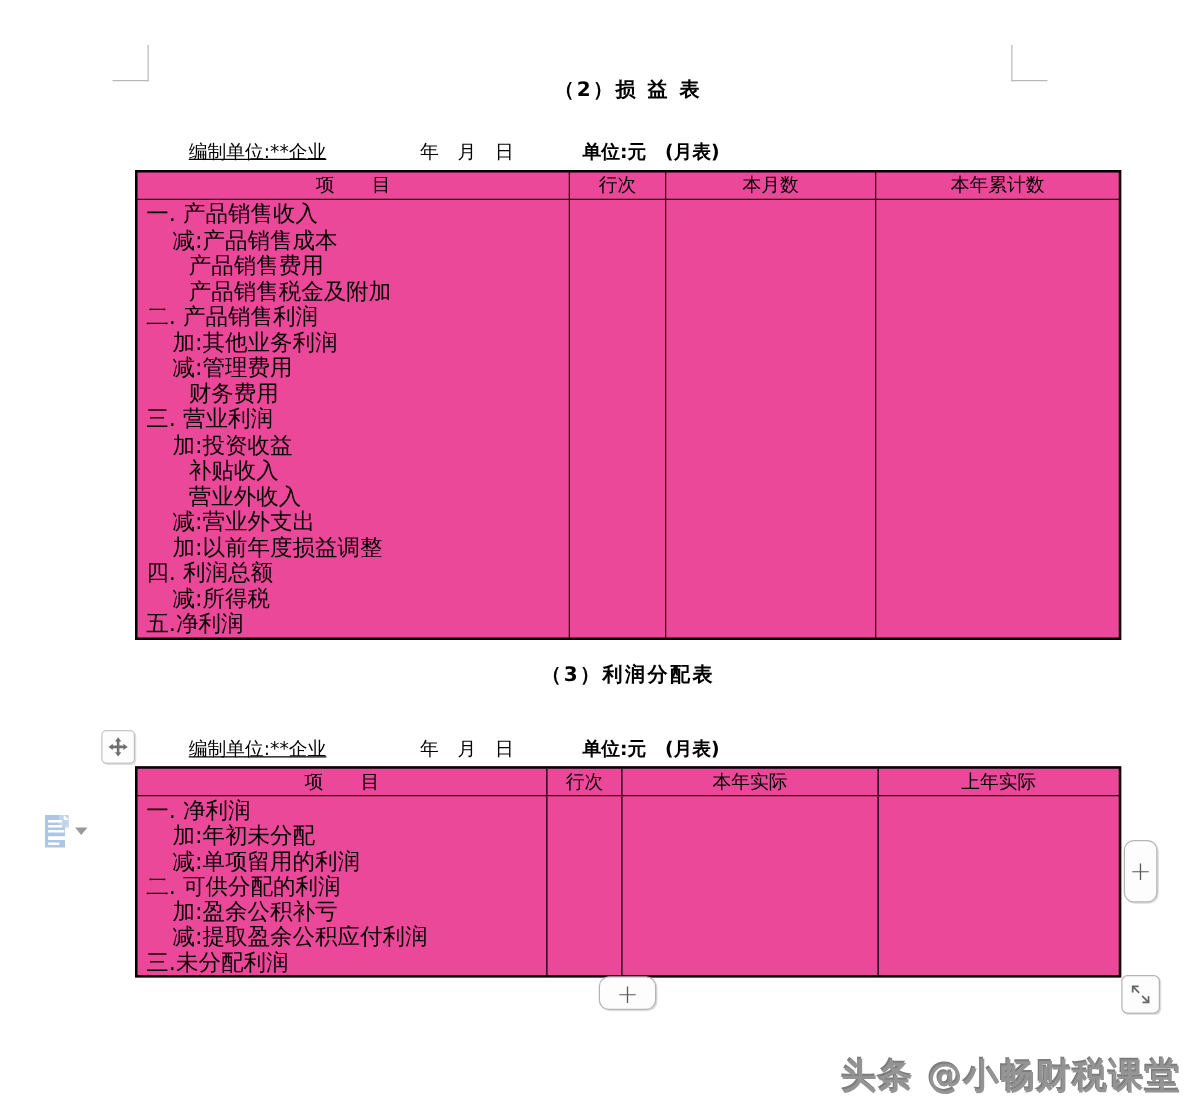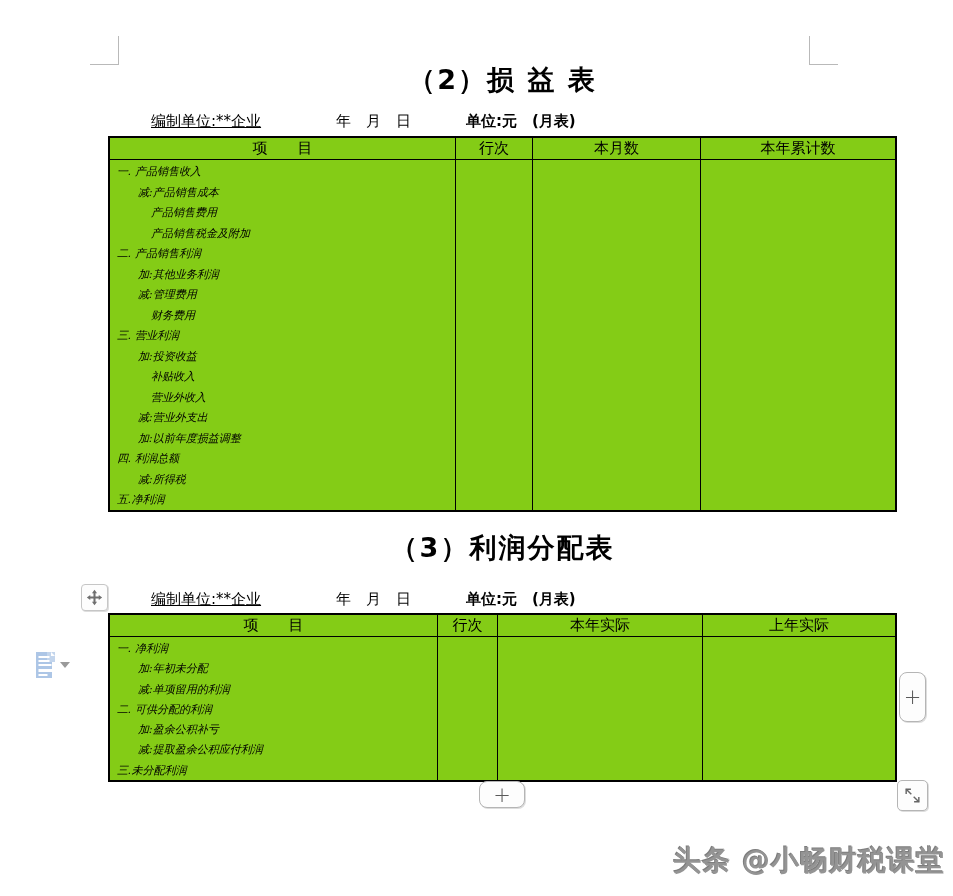--- a/index.html
+++ b/index.html
@@ -6,47 +6,47 @@
   .page{position:relative;width:953px;height:896px;background:#ffffff;overflow:hidden;
         font-family:"DejaVu Sans","Liberation Sans",sans-serif;color:#000;}
 
   
   .crop{position:absolute;width:28px;height:28px;top:36px;}
   .crop.tl{left:90px;border-right:1px solid #b9b9b9;border-bottom:1px solid #b9b9b9;}
   .crop.tr{left:809px;border-left:1px solid #b9b9b9;border-bottom:1px solid #b9b9b9;}
 
   
   .doc-title{position:absolute;left:108px;width:789px;text-align:center;
-             font-size:27px;font-weight:bold;letter-spacing:2px;}
+             font-size:16px;font-weight:bold;letter-spacing:2px;}
   .title-1{top:62px;}
   .title-2{top:530px;}
 
   
   .meta{position:absolute;left:108px;width:789px;height:22px;font-size:15px;}
   .meta-1{top:112px;}
   .meta-2{top:590px;}
   .meta span{position:absolute;top:0;white-space:pre;margin-left:36px;}
   .meta .prepared{left:7px;text-decoration:underline;}
   .meta .date{left:192px;}
   .meta .unit{left:322px;font-weight:bold;}
 
   
-  .fin-table{position:absolute;left:108px;width:785px;border:2px solid #000;background:#84cc16;}
+  .fin-table{position:absolute;left:108px;width:785px;border:2px solid #000;background:#ec4899;}
   .table-1{top:136px;}
   .table-2{top:613px;}
   .thead{display:flex;border-bottom:1px solid #000;}
   .tbody{display:flex;}
   .cell{box-sizing:border-box;border-right:1px solid #000;}
   .cell:last-child{border-right:none;}
   .th{height:21px;line-height:21px;text-align:center;font-size:15px;white-space:pre;}
   .table-1 .c1{width:346px;} .table-1 .c2{width:77px;} .table-1 .c3{width:168px;} .table-1 .c4{width:190px;flex:1;}
   .table-2 .c1{width:328px;} .table-2 .c2{width:60px;}  .table-2 .c3{width:205px;} .table-2 .c4{width:188px;flex:1;}
   .table-1 .tbody .cell{height:350px;}
   .table-2 .tbody .cell{height:143px;}
-  .items{padding-top:2px;font-size:11px;font-style:italic;}
+  .items{padding-top:2px;font-size:18px;}
   .line{line-height:20.5px;white-space:pre;}
   .table-2 .line{line-height:20.3px;}
   .l0{padding-left:7px;}
   .l1{padding-left:28px;}
   .l2{padding-left:41px;}
 
   
   .ctl{position:absolute;box-sizing:border-box;background:#fdfdfd;border:1px solid #b5b5b5;
        border-radius:6px;box-shadow:1px 1px 0 #dddddd;display:flex;align-items:center;justify-content:center;
        color:#5a5a5a;cursor:pointer;}

